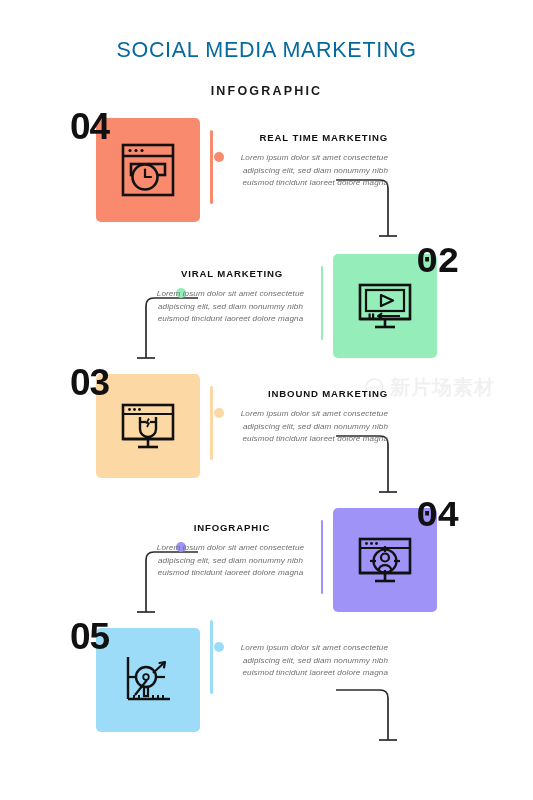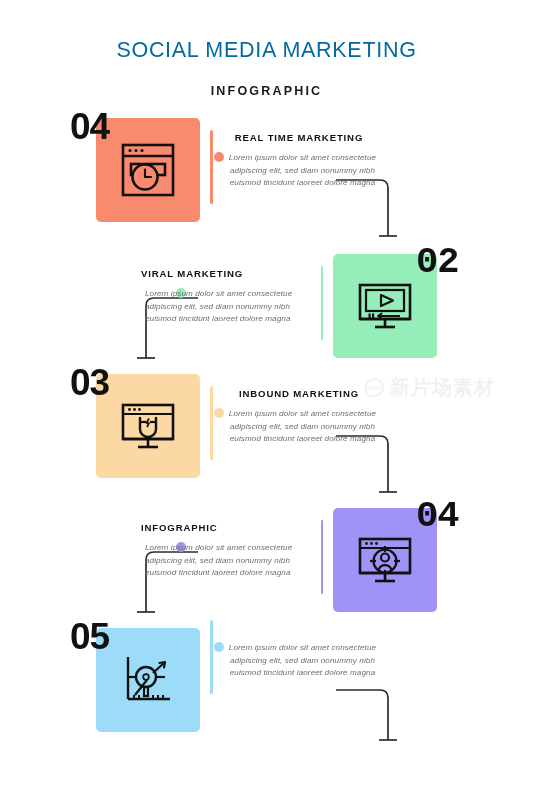--- a/index.html
+++ b/index.html
@@ -105,22 +105,22 @@
   }
   .step.left .num  { left: 70px;  top: 4px; }
   .step.right .num { left: 416px; top: 4px; font-family: Liberation Mono, monospace; }
 
   
   .txt {
     position: absolute;
     width: 178px;
     top: 28px;
   }
-  .step.left .txt  { left: 210px; text-align: center; }
-  .step.right .txt { left: 145px; text-align: left; }
+  .step.left .txt  { left: 210px; text-align: right; }
+  .step.right .txt { left: 145px; text-align: center; }
 
   .heading {
     font-size: 9.6px;
     font-weight: 700;
     letter-spacing: 0.85px;
     color: #111111;
     margin-bottom: 9px;
     white-space: nowrap;
   }
   .step.right .heading { margin-left: -4px; }

